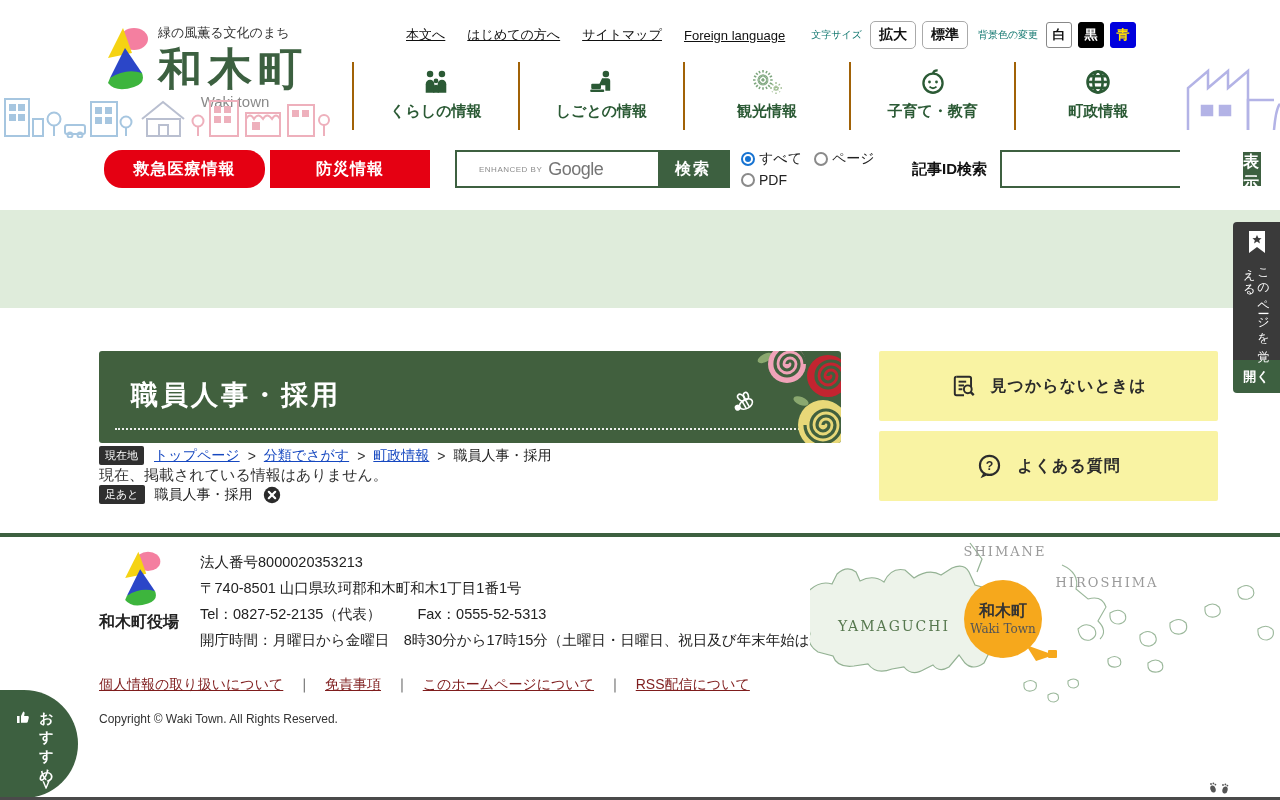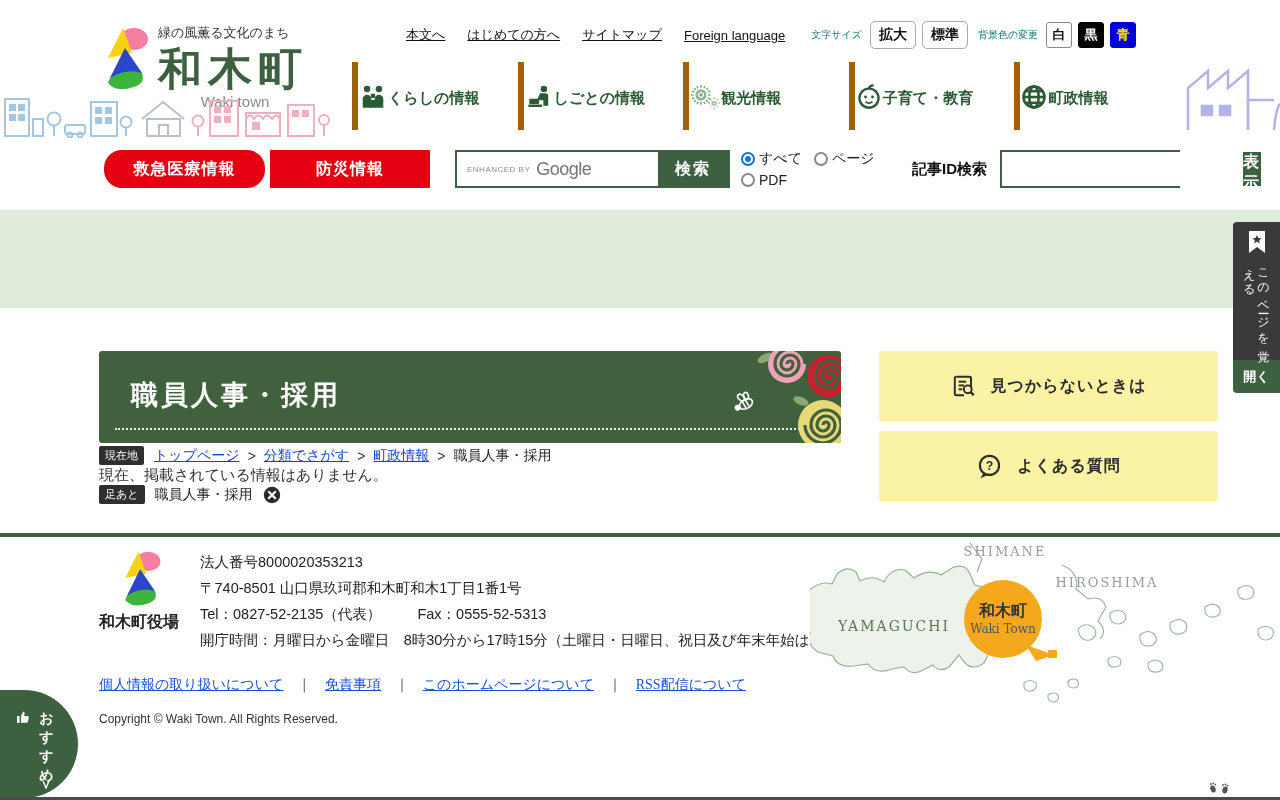--- a/index.html
+++ b/index.html
@@ -19,31 +19,31 @@
   .utility { position:absolute; left:406px; top:20px; height:30px; display:flex; align-items:center; }
   .ulink { font-size:13px; color:#111; text-decoration:underline; margin-right:22px; cursor:pointer; white-space:nowrap; }
   .ulabel { font-size:10px; color:#0f766e; margin:0 8px 0 4px; white-space:nowrap;font-family:Liberation Serif, serif; }
   .ubtn { font-size:14px; font-weight:bold; color:#111; background:#fff; border:1px solid #aaa; border-radius:5px; padding:4px 8px; margin-right:6px; cursor:pointer; white-space:nowrap; }
   .cbtn { width:26px; height:26px; display:flex; align-items:center; justify-content:center; font-size:13px; font-weight:bold; border-radius:3px; margin-right:6px; cursor:pointer; }
   .cbtn.white { background:#fff; color:#111; border:1px solid #888; }
   .cbtn.black { background:#000; color:#fff; border:1px solid #000; }
   .cbtn.blue  { background:#0000dd; color:#ffe000; border:1px solid #0000dd; }
 
   .nav { position:absolute; left:352px; top:62px; width:828px; height:68px; display:flex; }
-  .nav-item { flex:1; border-left:6px solid #a16207; display:flex; flex-direction:row; align-items:center; justify-content:flex-start; padding-top:2px; cursor:pointer; }
+  .nav-item { flex:1; border-left:2px solid #a16207; display:flex; flex-direction:column; align-items:center; justify-content:flex-start; padding-top:2px; cursor:pointer; }
   .nav-ico { height:36px; display:flex; align-items:center; justify-content:center; }
   .nav-label { font-size:15px; font-weight:bold; color:#2b5a35; margin-top:2px; white-space:nowrap; }
 
   .embtn { position:absolute; top:150px; width:161px; height:38px; background:#e50012; color:#fff; font-size:16px; font-weight:bold; display:flex; align-items:center; justify-content:center; cursor:pointer; letter-spacing:1px; }
   .embtn.b1 { left:104px;border-radius:18px; } .embtn.b2 { left:270px; width:160px; }
 
   .sbox { position:absolute; top:150px; height:38px; border:2px solid #3d6040; background:#fff; display:flex; align-items:stretch; }
   .sbox.search { left:455px; width:275px; }
   .sbox.idbox { left:1000px; width:180px;gap:44px; }
-  .sfield { flex:1; display:flex; align-items:center; padding-left:10px; cursor:text; }
+  .sfield { flex:1; display:flex; align-items:center; padding-left:22px; cursor:text; }
   .enh { font-size:8px; color:#8c8c8c; letter-spacing:.5px; margin-right:6px; }
   .goog { font-size:18px; color:#757575; letter-spacing:-.5px; }
   .gbtn { background:#3d6040; color:#fff; font-size:16px; font-weight:bold; border:none; cursor:pointer; letter-spacing:2px; }
   .gbtn.srch { width:70px; } .gbtn.show { width:58px; }
   .idinput { flex:1; border:none; outline:none; font-size:14px; padding:0 8px; }
 
   .radios { position:absolute; left:741px; top:150px; width:150px; font-size:14px; color:#222; }
   .radio-row { display:flex; align-items:center; margin-bottom:4px; }
   .radio { width:14px; height:14px; border-radius:50%; border:2px solid #8a8a8a; margin-right:4px; display:inline-block; position:relative; background:#fff; cursor:pointer; }
   .radio.on { border-color:#1673d2; }
@@ -77,21 +77,21 @@
   .helpbox { position:absolute; left:879px; width:339px; height:70px; background:#f9f3a3; border-radius:2px; display:flex; align-items:center; justify-content:center; cursor:pointer; }
   .helpbox.h1 { top:351px; } .helpbox.h2 { top:431px; }
   .helpbox .hlab { font-size:16px; font-weight:bold; color:#2b2b2b; margin-left:14px; letter-spacing:1px; }
 
   
   .foot-line { position:absolute; left:0; top:533px; width:1280px; height:4px; background:#3d6040; }
   .foot-logo { position:absolute; left:116px; top:550px; }
   .office { position:absolute; left:99px; top:612px; width:90px; font-size:16px; font-weight:bold; color:#222; }
   .finfo { position:absolute; left:200px; top:549px; font-size:14.5px; color:#222; line-height:26px; }
   .flinks { position:absolute; left:99px; top:676px; display:flex; align-items:center; font-size:14px; }
-  .flink { color:#1d4ed8; text-decoration:underline; cursor:pointer; white-space:nowrap;font-family:Liberation Serif, serif; }
+  .flink { color:#7f1d1d; text-decoration:underline; cursor:pointer; white-space:nowrap; }
   .fsep { margin:0 14px; color:#444; }
   .copyright { position:absolute; left:99px; top:712px; font-size:12px; color:#333; }
   .map { position:absolute; left:810px; top:537px; }
   .map text { font-family:"DejaVu Serif","Liberation Serif",serif; }
 
   .reco-tab { position:absolute; left:0; top:690px; width:78px; height:108px; background:#3d6040; border-radius:0 54px 54px 0; cursor:pointer; }
   .reco-ico { position:absolute; left:16px; top:20px; }
   .reco-text { position:absolute; left:38px; top:12px; writing-mode:vertical-rl; font-size:14px; font-weight:bold; color:#fff; letter-spacing:3px; }
   .footprints { position:absolute; left:1206px; top:780px; }
   .bottom-strip { position:absolute; left:0; top:797px; width:1280px; height:3px; background:#4a4a4a; }

